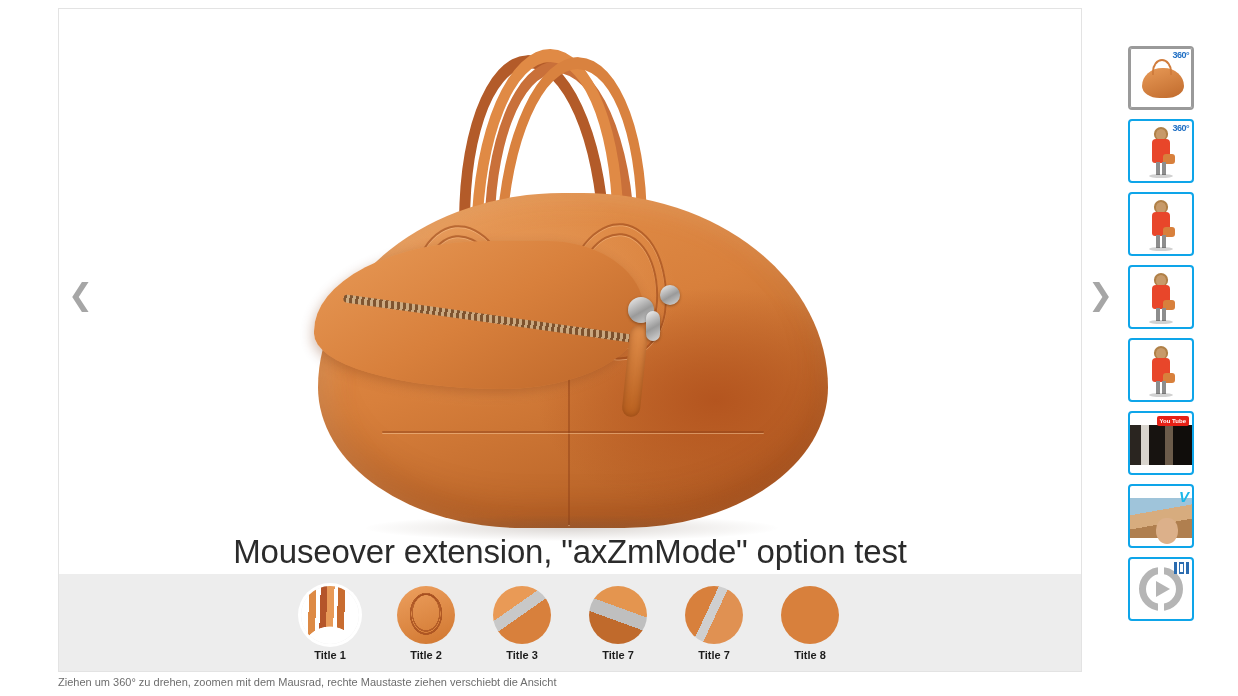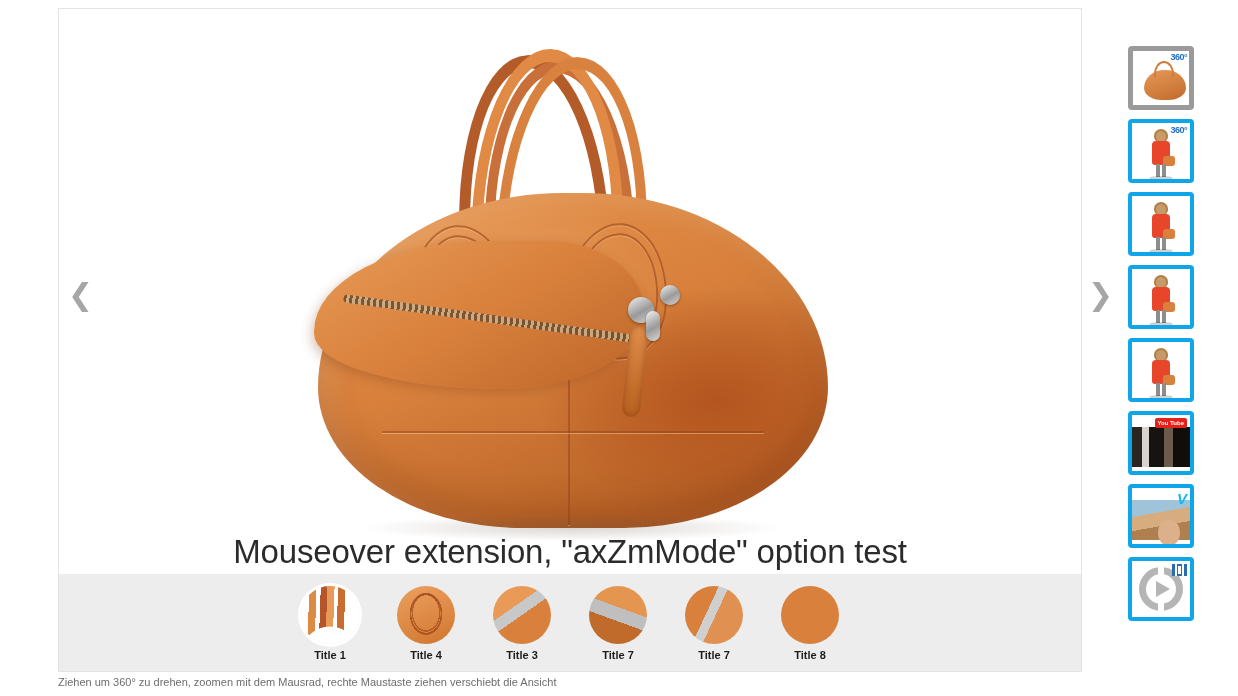--- a/index.html
+++ b/index.html
@@ -289,21 +289,21 @@
     top: 46px;
     width: 66px;
     display: flex;
     flex-direction: column;
     gap: 9px;
   }
   .side-thumb {
     position: relative;
     width: 66px;
     height: 64px;
-    border: 4px solid #0ea5e9;
+    border: 2px solid #0ea5e9;
     border-radius: 4px;
     background: #ffffff;
     overflow: hidden;
     cursor: pointer;
   }
   .side-thumb.selected {
     border-color: #9a9a9a;
     box-shadow: 0 0 0 1px #9a9a9a inset;
   }
   .st-media { position: absolute; inset: 0; }
@@ -470,21 +470,21 @@
       </svg>
     </div>
 
     <div id="thumb-bar">
       <div class="thumb-item active">
         <div class="thumb-circle tc1"></div>
         <div class="thumb-label">Title 1</div>
       </div>
       <div class="thumb-item">
         <div class="thumb-circle tc2"></div>
-        <div class="thumb-label">Title 4</div>
+        <div class="thumb-label">Title 2</div>
       </div>
       <div class="thumb-item">
         <div class="thumb-circle tc3"></div>
         <div class="thumb-label">Title 3</div>
       </div>
       <div class="thumb-item">
         <div class="thumb-circle tc4"></div>
         <div class="thumb-label">Title 7</div>
       </div>
       <div class="thumb-item">

